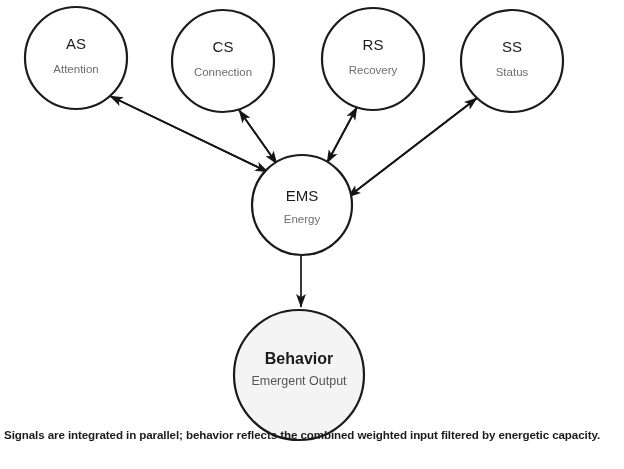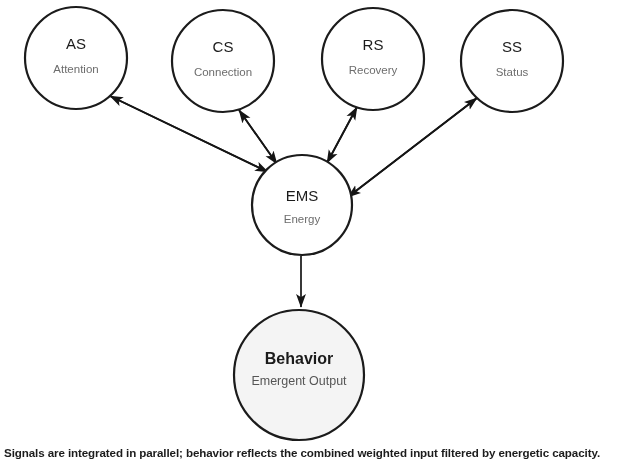--- a/index.html
+++ b/index.html
@@ -60,21 +60,21 @@
     fill: #555555;
   }
   .edge-line {
     stroke: #151515;
     stroke-width: 1.7;
     fill: none;
   }
   .caption {
     position: absolute;
     left: 4px;
-    top: 446px;
+    top: 428px;
     width: 616px;
     font-family: "Liberation Sans", sans-serif;
     font-size: 11.6px;
     font-weight: bold;
     color: #1c1c1c;
     letter-spacing: -0.1px;
     white-space: nowrap;
   }
 </style>
 </head>

